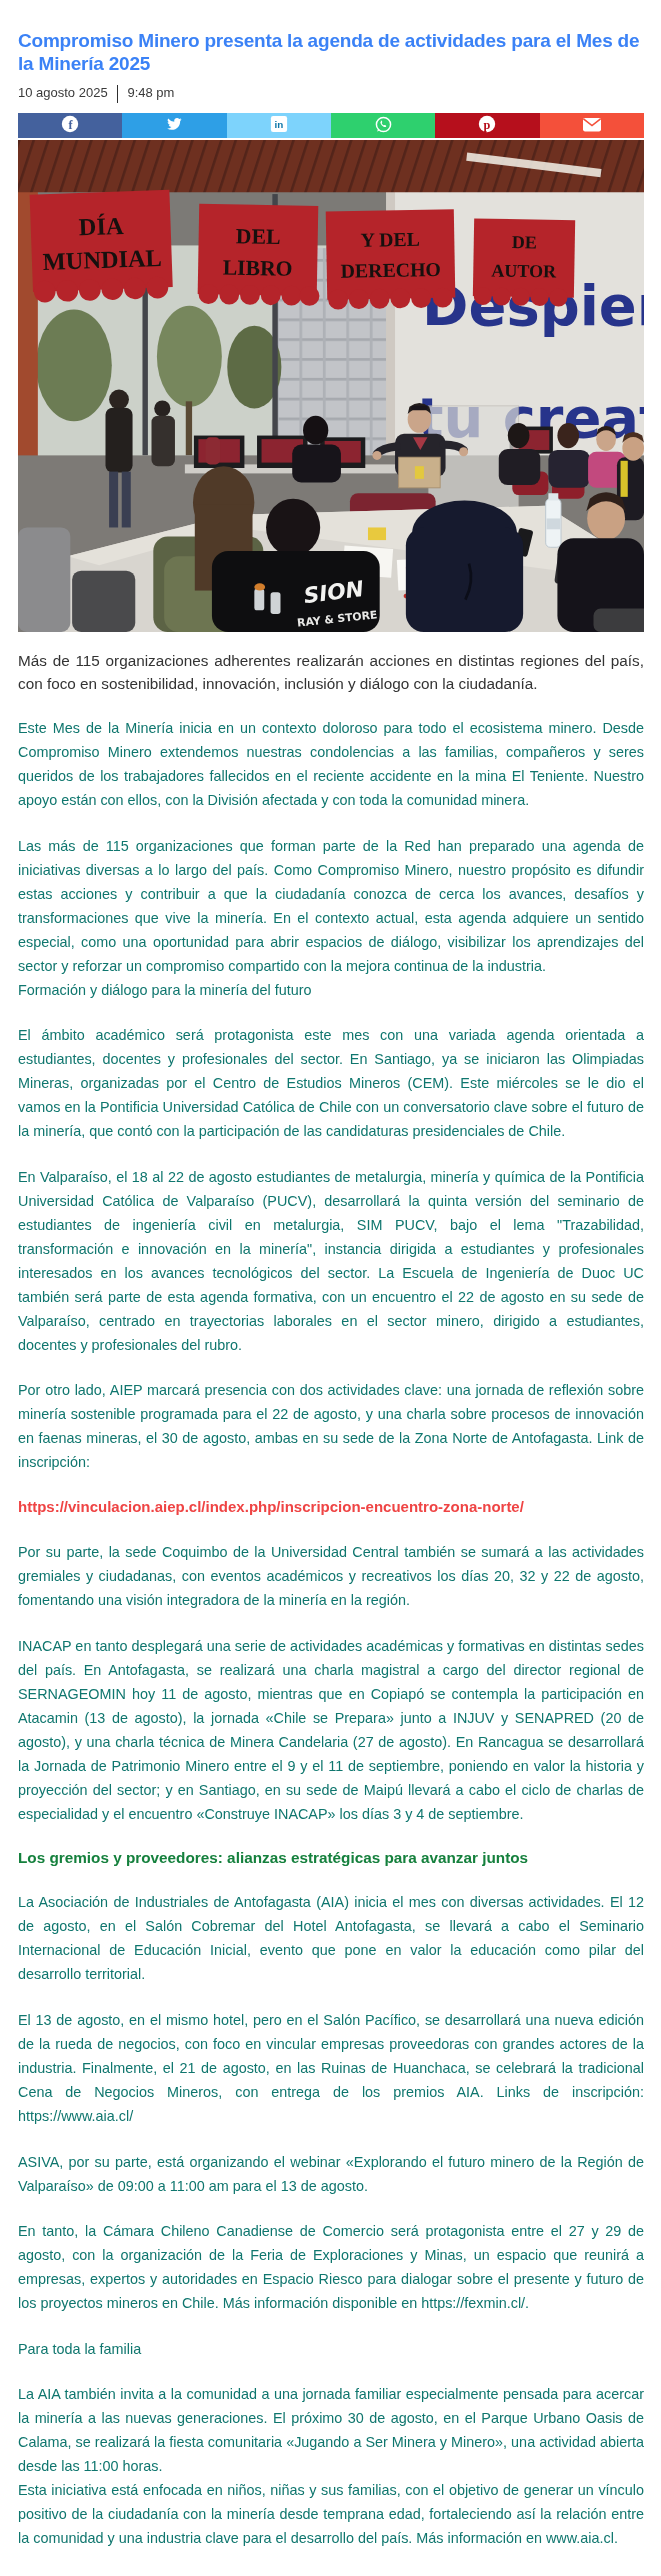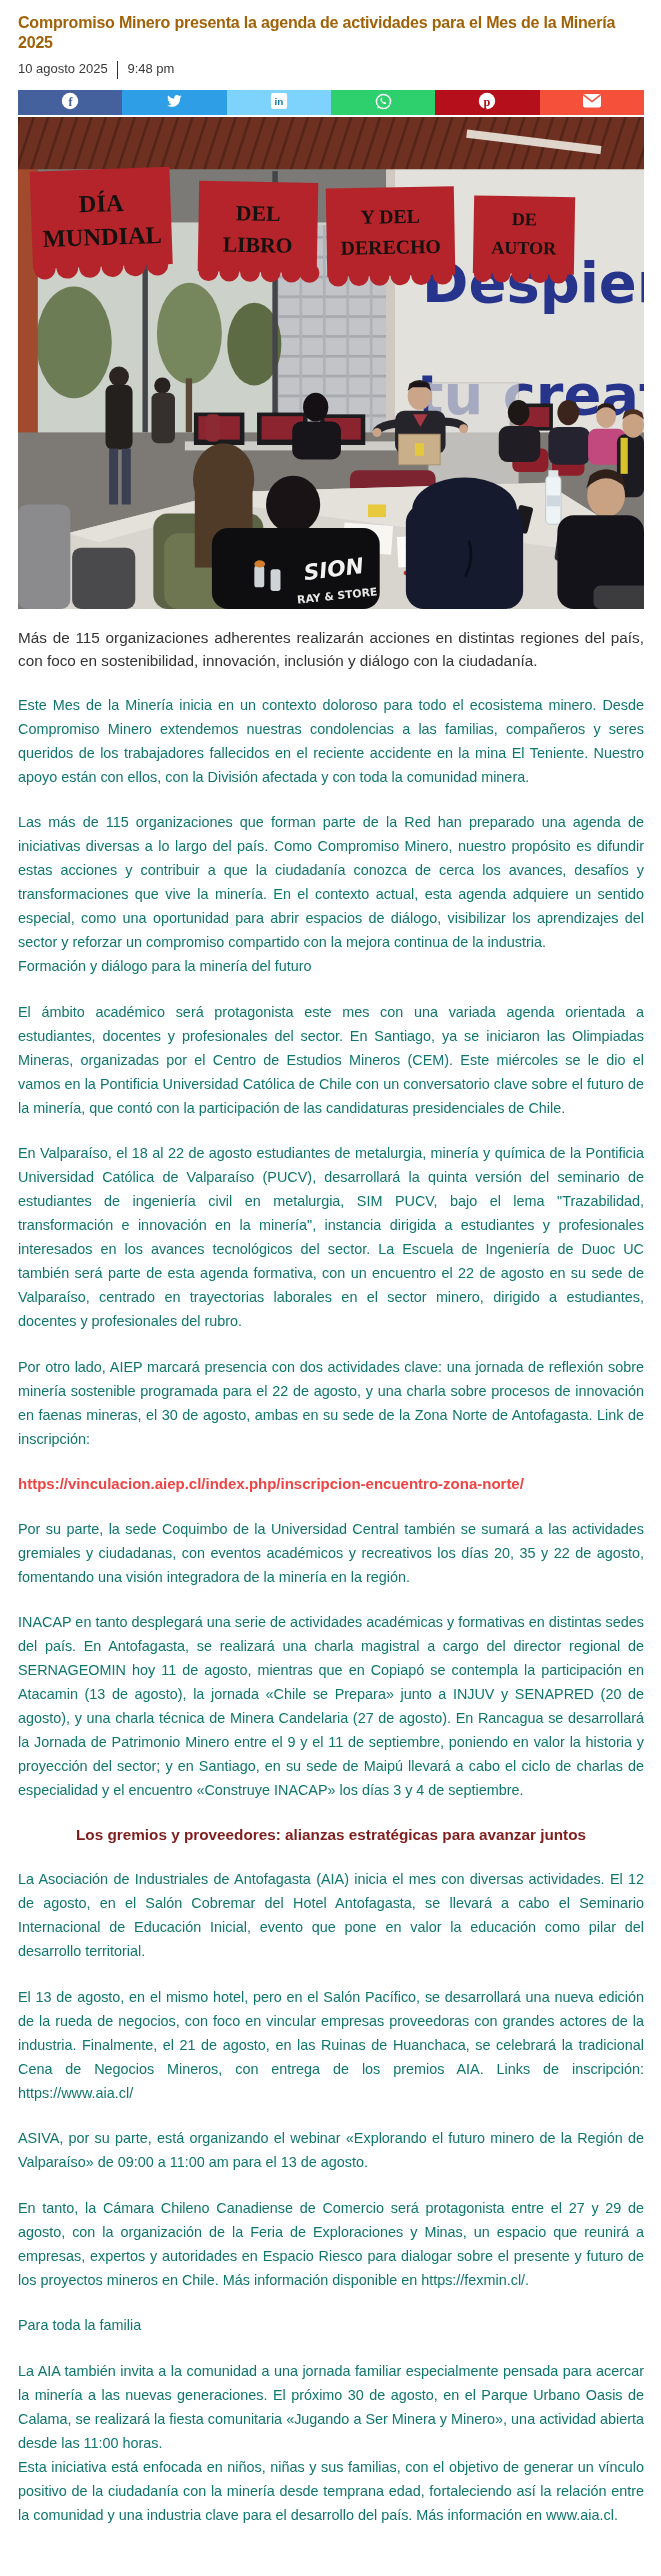--- a/index.html
+++ b/index.html
@@ -1,39 +1,39 @@
 <!DOCTYPE html>
 <html lang="es" style="font-size:14.4px"><head>
 <meta charset="utf-8">
 <style>
   html,body{margin:0;padding:0;background:#ffffff;}
   body{font-family:"Liberation Sans",sans-serif;color:#565656;}
   .page{width:662px;margin:0 auto;padding:7.2px 18px 27px;box-sizing:border-box;background:#fff;}
 
-  h1.title{font-size:16px;line-height:1.22;font-weight:800;color:#a16207;margin:6px 0 9px;letter-spacing:-0.2px;}
+  h1.title{font-size:19px;line-height:1.22;font-weight:800;color:#3b82f6;margin:22px 0 9px;letter-spacing:-0.2px;}
   .meta{display:flex;align-items:flex-start;gap:9px;font-size:13px;color:#3a3a3a;margin:0 0 10.8px;}
   .meta .sep{width:1.8px;height:18px;background:#2e2e2e;}
 
   .share{display:flex;width:100%;}
   .share a{flex:1 1 0;height:25px;display:flex;align-items:center;justify-content:center;cursor:pointer;}
   .share-facebook{background:#44619d;}
   .share-twitter{background:#2e9fe6;}
   .share-linkedin{background:#7dd3fc;}
   .share-whatsapp{background:#2ed06e;}
   .share-pinterest{background:#b60f1c;}
   .share-email{background:#f4503a;}
 
   .photo-wrap{margin:1.8px 0 10.8px;line-height:0;overflow:hidden;}
   .photo-wrap svg{display:block;}
 
   p.lede{font-weight:normal;color:#333;font-size:15.3px;line-height:1.5;text-align:justify;margin:18px 0 20px;}
   p.body{font-size:14.4px;line-height:24px;text-align:justify;margin:0 0 21.6px;color:#0f766e;}
   p.tight{margin-bottom:0;}
   p.follow{margin-top:0;}
-  h2.subhead{font-size:15.3px;color:#7f1d1d;font-weight:bold;margin:0 0 21.6px;line-height:1.4;text-align:center;}
+  h2.subhead{font-size:15.3px;color:#15803d;font-weight:bold;margin:0 0 21.6px;line-height:1.4;}
   p.linkline{margin:0 0 21.6px;line-height:1.5;}
   p.linkline a{color:#ef4444;font-weight:bold;font-size:15px;text-decoration:none;word-break:break-all;}
 </style>
 </head>
 <body>
 
 <div class="page">
 
   <h1 class="title">Compromiso Minero presenta la agenda de actividades para el Mes de la Minería 2025</h1>
 
@@ -282,21 +282,21 @@
 
   <div>
     <p class="lede">Más de 115 organizaciones adherentes realizarán acciones en distintas regiones del país, con foco en sostenibilidad, innovación, inclusión y diálogo con la ciudadanía.</p>
     <p class="body">Este Mes de la Minería inicia en un contexto doloroso para todo el ecosistema minero. Desde Compromiso Minero extendemos nuestras condolencias a las familias, compañeros y seres queridos de los trabajadores fallecidos en el reciente accidente en la mina El Teniente. Nuestro apoyo están con ellos, con la División afectada y con toda la comunidad minera.</p>
     <p class="body tight">Las más de 115 organizaciones que forman parte de la Red han preparado una agenda de iniciativas diversas a lo largo del país. Como Compromiso Minero, nuestro propósito es difundir estas acciones y contribuir a que la ciudadanía conozca de cerca los avances, desafíos y transformaciones que vive la minería. En el contexto actual, esta agenda adquiere un sentido especial, como una oportunidad para abrir espacios de diálogo, visibilizar los aprendizajes del sector y reforzar un compromiso compartido con la mejora continua de la industria.</p>
     <p class="body follow">Formación y diálogo para la minería del futuro</p>
     <p class="body">El ámbito académico será protagonista este mes con una variada agenda orientada a estudiantes, docentes y profesionales del sector. En Santiago, ya se iniciaron las Olimpiadas Mineras, organizadas por el Centro de Estudios Mineros (CEM). Este miércoles se le dio el vamos en la Pontificia Universidad Católica de Chile con un conversatorio clave sobre el futuro de la minería, que contó con la participación de las candidaturas presidenciales de Chile.</p>
     <p class="body">En Valparaíso, el 18 al 22 de agosto estudiantes de metalurgia, minería y química de la Pontificia Universidad Católica de Valparaíso (PUCV), desarrollará la quinta versión del seminario de estudiantes de ingeniería civil en metalurgia, SIM PUCV, bajo el lema "Trazabilidad, transformación e innovación en la minería", instancia dirigida a estudiantes y profesionales interesados en los avances tecnológicos del sector. La Escuela de Ingeniería de Duoc UC también será parte de esta agenda formativa, con un encuentro el 22 de agosto en su sede de Valparaíso, centrado en trayectorias laborales en el sector minero, dirigido a estudiantes, docentes y profesionales del rubro.</p>
     <p class="body">Por otro lado, AIEP marcará presencia con dos actividades clave: una jornada de reflexión sobre minería sostenible programada para el 22 de agosto, y una charla sobre procesos de innovación en faenas mineras, el 30 de agosto, ambas en su sede de la Zona Norte de Antofagasta. Link de inscripción:</p>
     <p class="linkline"><a href="#">https://vinculacion.aiep.cl/index.php/inscripcion-encuentro-zona-norte/</a></p>
-    <p class="body">Por su parte, la sede Coquimbo de la Universidad Central también se sumará a las actividades gremiales y ciudadanas, con eventos académicos y recreativos los días 20, 35 y 22 de agosto, fomentando una visión integradora de la minería en la región.</p>
+    <p class="body">Por su parte, la sede Coquimbo de la Universidad Central también se sumará a las actividades gremiales y ciudadanas, con eventos académicos y recreativos los días 20, 32 y 22 de agosto, fomentando una visión integradora de la minería en la región.</p>
     <p class="body">INACAP en tanto desplegará una serie de actividades académicas y formativas en distintas sedes del país. En Antofagasta, se realizará una charla magistral a cargo del director regional de SERNAGEOMIN hoy 11 de agosto, mientras que en Copiapó se contempla la participación en Atacamin (13 de agosto), la jornada «Chile se Prepara» junto a INJUV y SENAPRED (20 de agosto), y una charla técnica de Minera Candelaria (27 de agosto). En Rancagua se desarrollará la Jornada de Patrimonio Minero entre el 9 y el 11 de septiembre, poniendo en valor la historia y proyección del sector; y en Santiago, en su sede de Maipú llevará a cabo el ciclo de charlas de especialidad y el encuentro «Construye INACAP» los días 3 y 4 de septiembre.</p>
     <h2 class="subhead">Los gremios y proveedores: alianzas estratégicas para avanzar juntos</h2>
     <p class="body">La Asociación de Industriales de Antofagasta (AIA) inicia el mes con diversas actividades. El 12 de agosto, en el Salón Cobremar del Hotel Antofagasta, se llevará a cabo el Seminario Internacional de Educación Inicial, evento que pone en valor la educación como pilar del desarrollo territorial.</p>
     <p class="body">El 13 de agosto, en el mismo hotel, pero en el Salón Pacífico, se desarrollará una nueva edición de la rueda de negocios, con foco en vincular empresas proveedoras con grandes actores de la industria. Finalmente, el 21 de agosto, en las Ruinas de Huanchaca, se celebrará la tradicional Cena de Negocios Mineros, con entrega de los premios AIA. Links de inscripción: https://www.aia.cl/</p>
     <p class="body">ASIVA, por su parte, está organizando el webinar «Explorando el futuro minero de la Región de Valparaíso» de 09:00 a 11:00 am para el 13 de agosto.</p>
     <p class="body">En tanto, la Cámara Chileno Canadiense de Comercio será protagonista entre el 27 y 29 de agosto, con la organización de la Feria de Exploraciones y Minas, un espacio que reunirá a empresas, expertos y autoridades en Espacio Riesco para dialogar sobre el presente y futuro de los proyectos mineros en Chile. Más información disponible en https://fexmin.cl/.</p>
     <p class="body">Para toda la familia</p>
     <p class="body tight">La AIA también invita a la comunidad a una jornada familiar especialmente pensada para acercar la minería a las nuevas generaciones. El próximo 30 de agosto, en el Parque Urbano Oasis de Calama, se realizará la fiesta comunitaria «Jugando a Ser Minera y Minero», una actividad abierta desde las 11:00 horas.</p>
     <p class="body follow">Esta iniciativa está enfocada en niños, niñas y sus familias, con el objetivo de generar un vínculo positivo de la ciudadanía con la minería desde temprana edad, fortaleciendo así la relación entre la comunidad y una industria clave para el desarrollo del país. Más información en www.aia.cl.</p>
 

